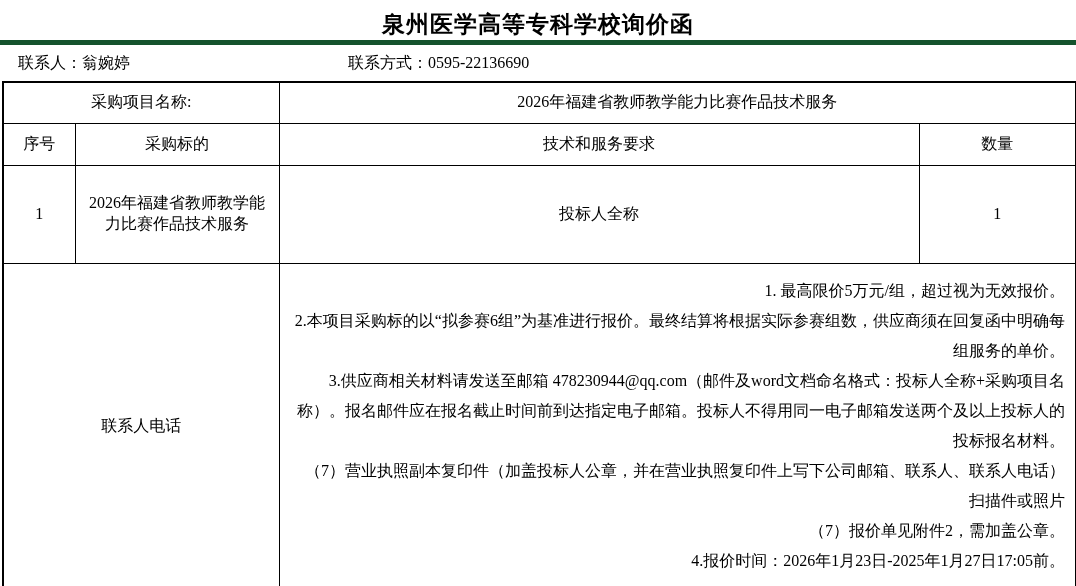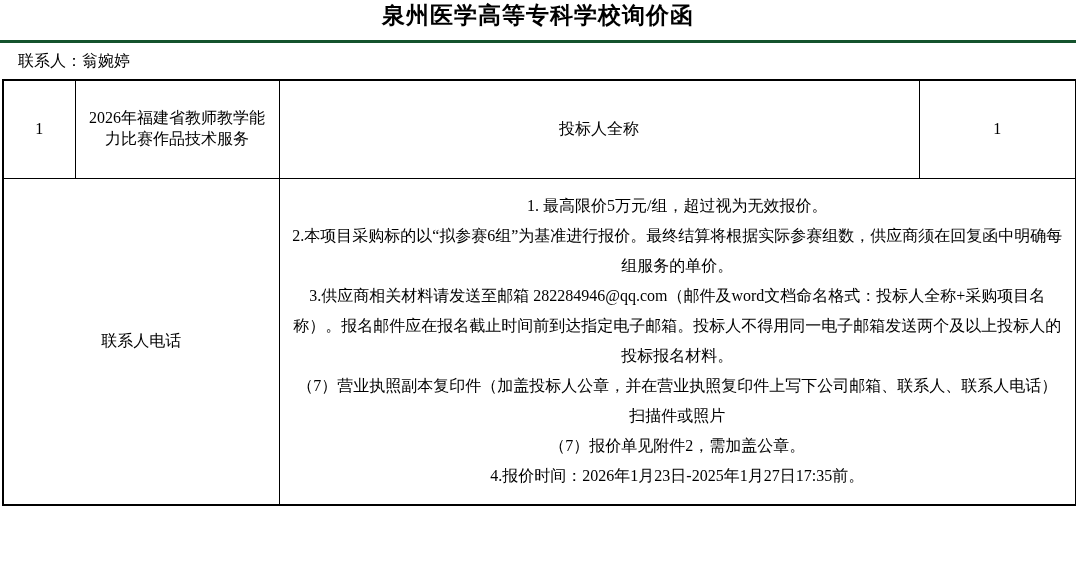--- a/index.html
+++ b/index.html
@@ -11,36 +11,37 @@
     width: 1076px;
     height: 586px;
     overflow: hidden;
     font-family: "Liberation Serif", "DejaVu Serif", serif;
     color: #000000;
     position: relative;
   }
   .title-bar {
     height: 40px;
     display: flex;
-    align-items: flex-start;
+    align-items: flex-end;
     justify-content: center;
-    border-bottom: 3px solid #14532d;
+    border-bottom: 5px solid #14532d;
   }
   .doc-title {
     font-size: 23px;
     font-weight: bold;
     letter-spacing: 1px;
   }
   .contact-bar {
     height: 36px;
     display: flex;
     align-items: center;
     font-size: 16px;
     padding: 0 18px;
     box-sizing: border-box;
+    justify-content: flex-end;
   }
   .contact-left  { width: 330px; text-align: left; }
   .contact-mid   { flex: 1; text-align: left; }
   .contact-right { text-align: right; }
 
   table.inquiry {
     width: 1073px;
     margin-left: 2px;
     border-collapse: collapse;
     table-layout: fixed;
@@ -65,56 +66,67 @@
   tr.row-item    td { height: 98px; }
   tr.row-reply   td { height: 327px; }
 
   td.reply-text-cell {
     text-align: left;
     padding: 8px 10px;
   }
   .reply-content p {
     margin: 0;
     line-height: 30px;
-    text-align: center;
+    text-align: right;
   }
   .subject-cell { padding: 0 10px; }
 </style>
 </head>
 <body>
 
 <div class="title-bar">
   <span class="doc-title">泉州医学高等专科学校询价函</span>
 </div>
 
 <div class="contact-bar">
   <span class="contact-left">联系人：翁婉婷</span>
+  <span class="contact-mid">联系方式：0595-22136690</span>
 </div>
 
 <table class="inquiry">
   <colgroup>
     <col style="width:72px">
     <col style="width:204px">
     <col style="width:640px">
     <col style="width:157px">
   </colgroup>
   <tbody>
+      <tr class="row-project">
+    <td colspan="2">采购项目名称:</td>
+    <td colspan="2">2026年福建省教师教学能力比赛作品技术服务</td>
+  </tr>
+  <tr class="row-header">
+    <td>序号</td>
+    <td>采购标的</td>
+    <td>技术和服务要求</td>
+    <td>数量</td>
+  </tr>
   <tr class="row-item">
     <td>1</td>
     <td class="subject-cell">2026年福建省教师教学能力比赛作品技术服务</td>
     <td>投标人全称</td>
     <td>1</td>
   </tr>
   <tr class="row-reply">
     <td colspan="2">联系人电话</td>
     <td colspan="2" class="reply-text-cell">
       <div class="reply-content">
         <p>1. 最高限价5万元/组，超过视为无效报价。</p>
         <p>2.本项目采购标的以“拟参赛6组”为基准进行报价。最终结算将根据实际参赛组数，供应商须在回复函中明确每组服务的单价。</p>
-        <p>3.供应商相关材料请发送至邮箱 282284946@qq.com（邮件及word文档命名格式：投标人全称+采购项目名称）。报名邮件应在报名截止时间前到达指定电子邮箱。投标人不得用同一电子邮箱发送两个及以上投标人的投标报名材料。</p>
+        <p>3.供应商相关材料请发送至邮箱 478230944@qq.com（邮件及word文档命名格式：投标人全称+采购项目名称）。报名邮件应在报名截止时间前到达指定电子邮箱。投标人不得用同一电子邮箱发送两个及以上投标人的投标报名材料。</p>
         <p>（7）营业执照副本复印件（加盖投标人公章，并在营业执照复印件上写下公司邮箱、联系人、联系人电话）扫描件或照片</p>
         <p>（7）报价单见附件2，需加盖公章。</p>
-        <p>4.报价时间：2026年1月23日-2025年1月27日17:35前。</p>
+        <p>4.报价时间：2026年1月23日-2025年1月27日17:05前。</p>
       </div>
     </td>
   </tr>
 </tbody>
   </table>
 
 </body></html>

